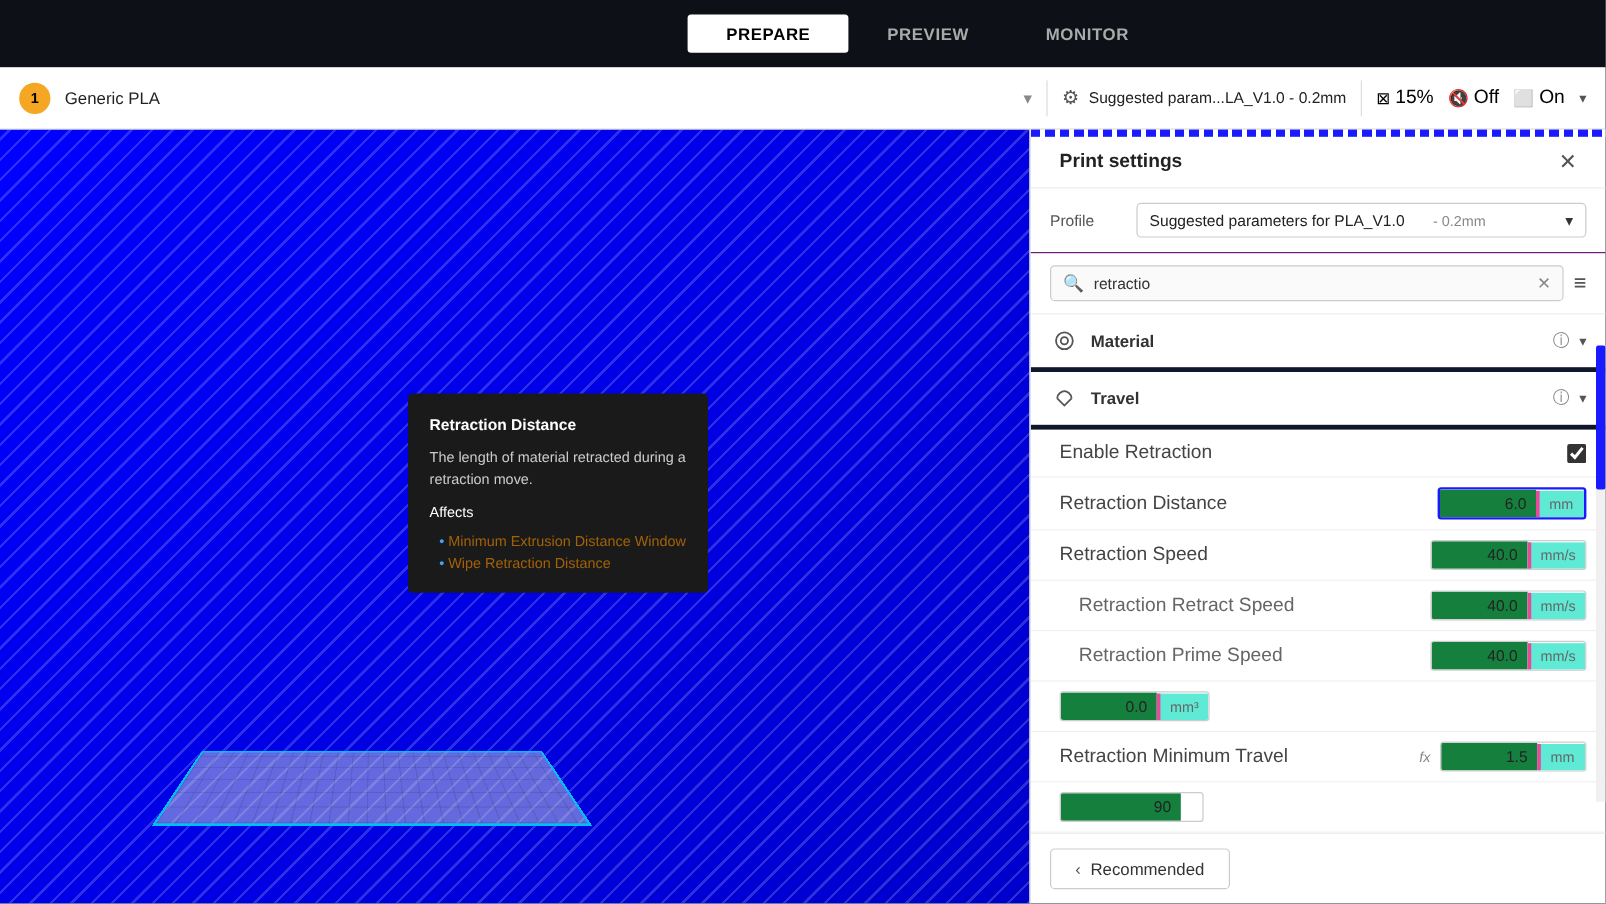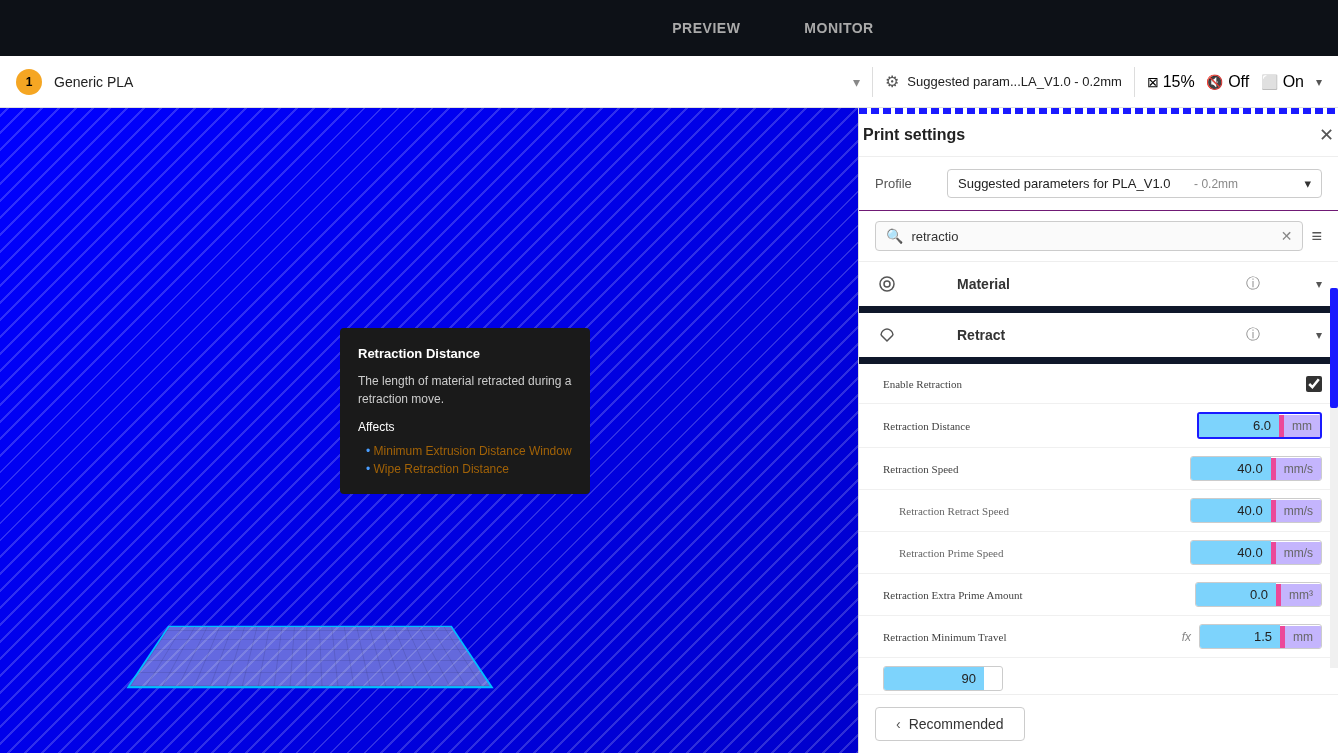--- a/index.html
+++ b/index.html
@@ -232,21 +232,21 @@
         90deg,
         #1a1aff 0px, #1a1aff 8px,
         #fff 8px, #fff 12px
       );
     }
 
     .panel-header {
       display: flex;
       align-items: flex-end;
       justify-content: space-between;
-      padding: 12px 4px;
+      padding: 12px 24px;
       border-bottom: 1px solid #eee;
     }
     .panel-title {
       font-size: 16px;
       font-weight: 600;
       color: #222;
     }
     .close-btn {
       background: none;
       border: none;
@@ -338,23 +338,22 @@
     .settings-body {
       flex: 1;
       overflow-y: auto;
       padding: 0;
     }
 
     .section-row {
       display: flex;
       align-items: center;
       padding: 10px 16px;
-      border-bottom: 7px solid #0f172a;
-      cursor: pointer;
-      gap: 48px;
+      border-bottom: 4px solid #0f172a;
+      cursor: pointer;
     }
     .section-icon {
       width: 24px;
       height: 24px;
       margin-right: 10px;
       color: #555;
       display: flex;
       align-items: center;
       justify-content: center;
     }
@@ -378,23 +377,22 @@
     
     .setting-row {
       display: flex;
       align-items: center;
       padding: 8px 16px 8px 24px;
       border-bottom: 1px solid #f0f0f0;
       min-height: 40px;
     }
     .setting-label {
       flex: 1;
-      font-size: 11px;
+      font-size: 16px;
       color: #444;
-      font-family: Liberation Serif, serif;
     }
     .setting-label.indented {
       padding-left: 16px;
       color: #666;
     }
     .setting-value-box {
       display: flex;
       align-items: center;
       border: 1px solid #ccc;
       border-radius: 3px;
@@ -402,25 +400,25 @@
       min-width: 120px;
     }
     .setting-value-input {
       border: none;
       outline: none;
       font-size: 13px;
       color: #222;
       padding: 4px 8px;
       width: 80px;
       text-align: right;
-      background: #7dd3fc;
+      background: #15803d;
     }
     .setting-value-unit {
-      background: #c4b5fd;
-      border-left: 5px solid #ec4899;
+      background: #5eead4;
+      border-left: 3px solid #ec4899;
       padding: 4px 8px;
       font-size: 12px;
       color: #666;
       min-width: 40px;
     }
     .setting-checkbox {
       width: 16px;
       height: 16px;
       accent-color: #333;
     }
@@ -485,20 +483,21 @@
       background: #1a1aff;
       border-radius: 2px;
     }
   </style>
 </head>
 <body>
 
 <div class="top-nav">
   <div style="width: 200px;"></div>
   <div class="nav-tabs">
+    <button class="nav-tab active">PREPARE</button>
     <button class="nav-tab">PREVIEW</button>
     <button class="nav-tab">MONITOR</button>
   </div>
 </div>
 
 <div class="second-toolbar">
   <div class="profile-badge">1</div>
   <div class="material-name">Generic PLA</div>
   <div style="color:#888; font-size:14px; cursor:pointer;">▾</div>
   <div class="toolbar-divider"></div>
@@ -582,21 +581,21 @@
         <span class="section-chevron">▾</span>
       </div>
 
       <div class="section-row">
         <div class="section-icon">
           <svg width="18" height="18" viewBox="0 0 18 18" fill="none">
             <path d="M3 9 C3 5 7 3 9 3 C11 3 15 5 15 9" stroke="#555" stroke-width="1.5"></path>
             <path d="M3 9 L9 15 L15 9" stroke="#555" stroke-width="1.5"></path>
           </svg>
         </div>
-        <span class="section-name">Retract</span>
+        <span class="section-name">Travel</span>
         <span class="section-info">ⓘ</span>
         <span class="section-chevron">▾</span>
       </div>
 
       <div class="setting-row">
         <span class="setting-label">Enable Retraction</span>
         <input type="checkbox" class="setting-checkbox" checked="" style="">
       </div>
 
       <div class="setting-row highlighted">
@@ -625,21 +624,20 @@
 
       <div class="setting-row">
         <span class="setting-label indented">Retraction Prime Speed</span>
         <div class="setting-value-box">
           <input class="setting-value-input" type="text" value="40.0" style="">
           <span class="setting-value-unit">mm/s</span>
         </div>
       </div>
 
       <div class="setting-row">
-        <span class="setting-label">Retraction Extra Prime Amount</span>
         <div class="setting-value-box">
           <input class="setting-value-input" type="text" value="0.0" style="">
           <span class="setting-value-unit">mm³</span>
         </div>
       </div>
 
       <div class="setting-row">
         <span class="setting-label">Retraction Minimum Travel</span>
         <span class="setting-fx">fx</span>
         <div class="setting-value-box">

